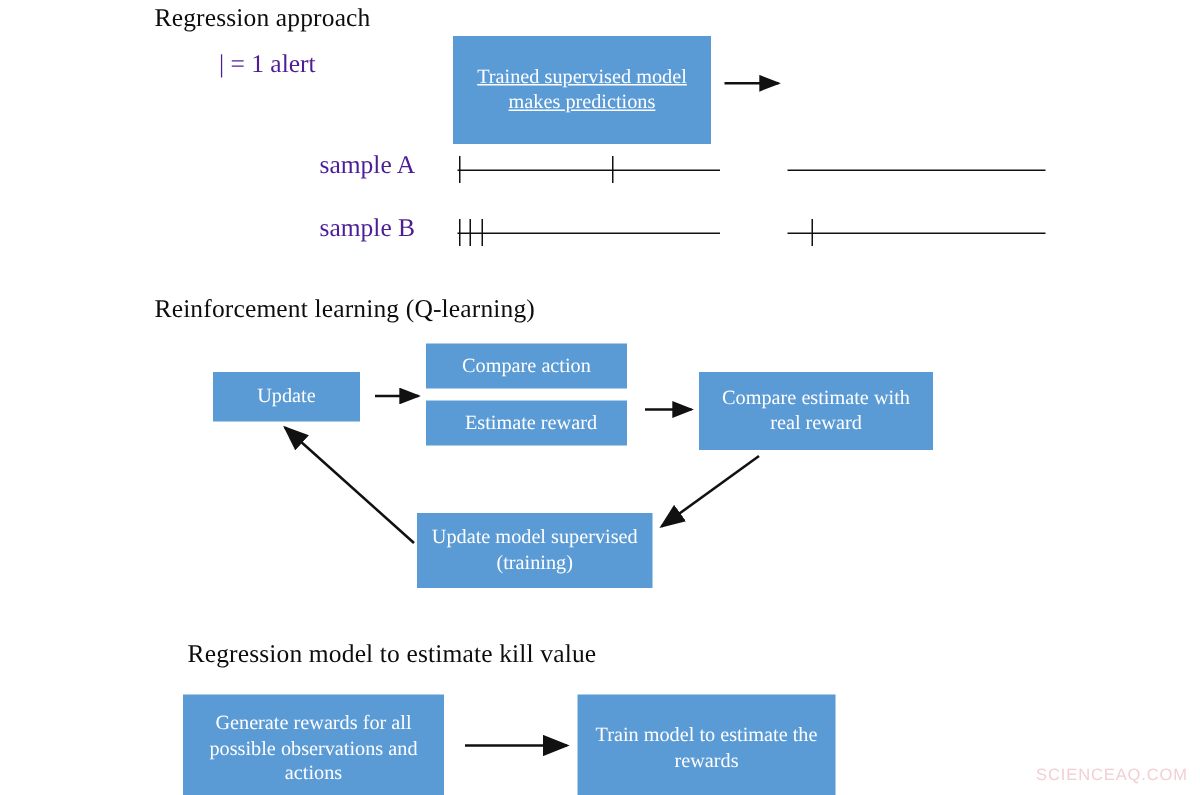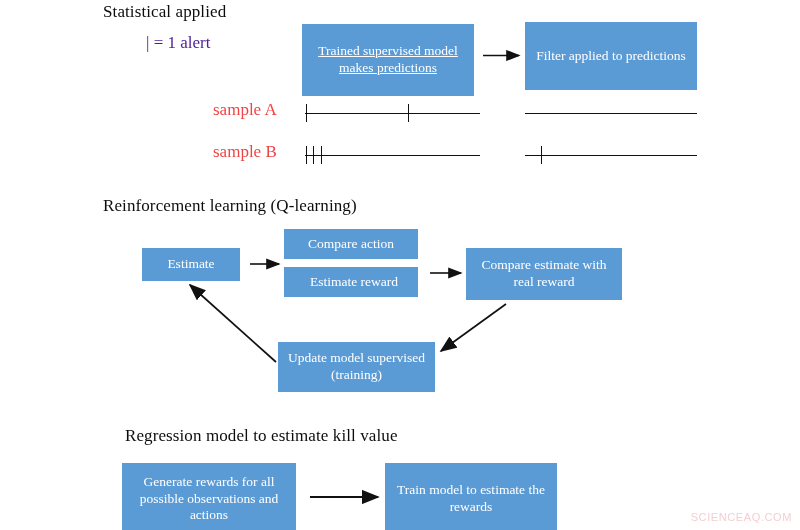--- a/index.html
+++ b/index.html
@@ -67,21 +67,21 @@
   #box-compare-estimate{ left: 466px; top: 248px; width: 156px; height: 52px; }
   #box-update-model    { left: 278px; top: 342px; width: 157px; height: 50px; }
   #box-generate-rewards{ left: 122px; top: 463px; width: 174px; height: 72px; }
   #box-train-model     { left: 385px; top: 463px; width: 172px; height: 72px; }
 
   
   .sample-label {
     position: absolute;
     font-size: 17px;
     white-space: nowrap;
-    color: #ef4444;
+    color: #4c1d95;
   }
   #label-sample-a { left: 213px; top: 100px; }
   #label-sample-b { left: 213px; top: 142px; }
 
   
   .timeline {
     position: absolute;
     height: 1px;
     background: #111111;
   }
@@ -121,48 +121,47 @@
     color: #f2cfd2;
     font-family: "Liberation Sans", sans-serif;
     white-space: nowrap;
   }
 </style>
 </head>
 <body>
 
 <div class="canvas">
 
-  <div class="section-title" id="title-statistical">Statistical applied</div>
+  <div class="section-title" id="title-statistical">Regression approach</div>
 
   <div class="legend">| = 1 alert</div>
 
   <div class="box" id="box-trained-model">Trained supervised model makes predictions</div>
 
-  <div class="box" id="box-filter-applied">Filter applied to predictions</div>
 
   <div class="sample-label" id="label-sample-a">sample A</div>
 
   <div class="sample-label" id="label-sample-b">sample B</div>
 
   <div class="timeline" id="tl-a-left"></div>
   <div class="tick" id="tick-a1"></div>
   <div class="tick" id="tick-a2"></div>
 
   <div class="timeline" id="tl-b-left"></div>
   <div class="tick" id="tick-b1"></div>
   <div class="tick" id="tick-b2"></div>
   <div class="tick" id="tick-b3"></div>
 
   <div class="timeline" id="tl-a-right"></div>
   <div class="timeline" id="tl-b-right"></div>
   <div class="tick" id="tick-br"></div>
 
   <div class="section-title" id="title-rl">Reinforcement learning (Q-learning)</div>
 
-  <div class="box" id="box-observe">Estimate</div>
+  <div class="box" id="box-observe">Update</div>
 
   <div class="box" id="box-perform-action">Compare action</div>
 
   <div class="box" id="box-estimate-reward">Estimate reward</div>
 
   <div class="box" id="box-compare-estimate">Compare estimate with real reward</div>
 
   <div class="box" id="box-update-model">Update model supervised (training)</div>
 
   <div class="section-title" id="title-regression">Regression model to estimate kill value</div>

